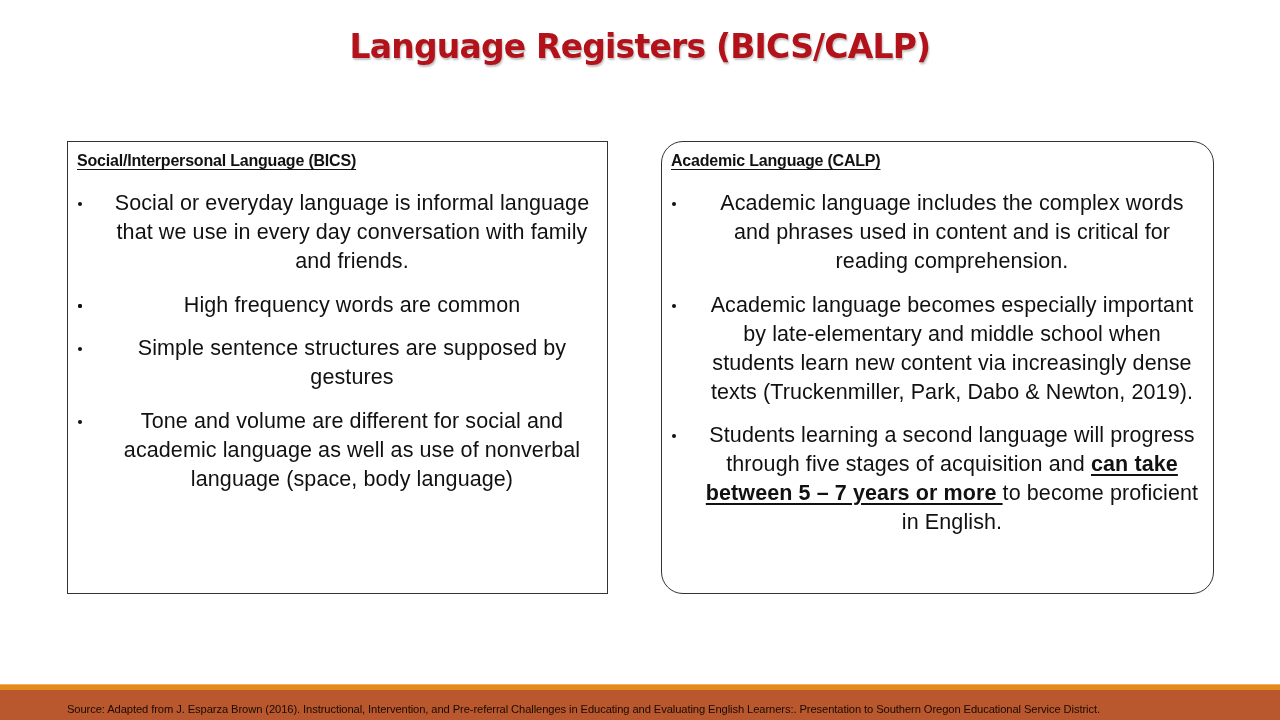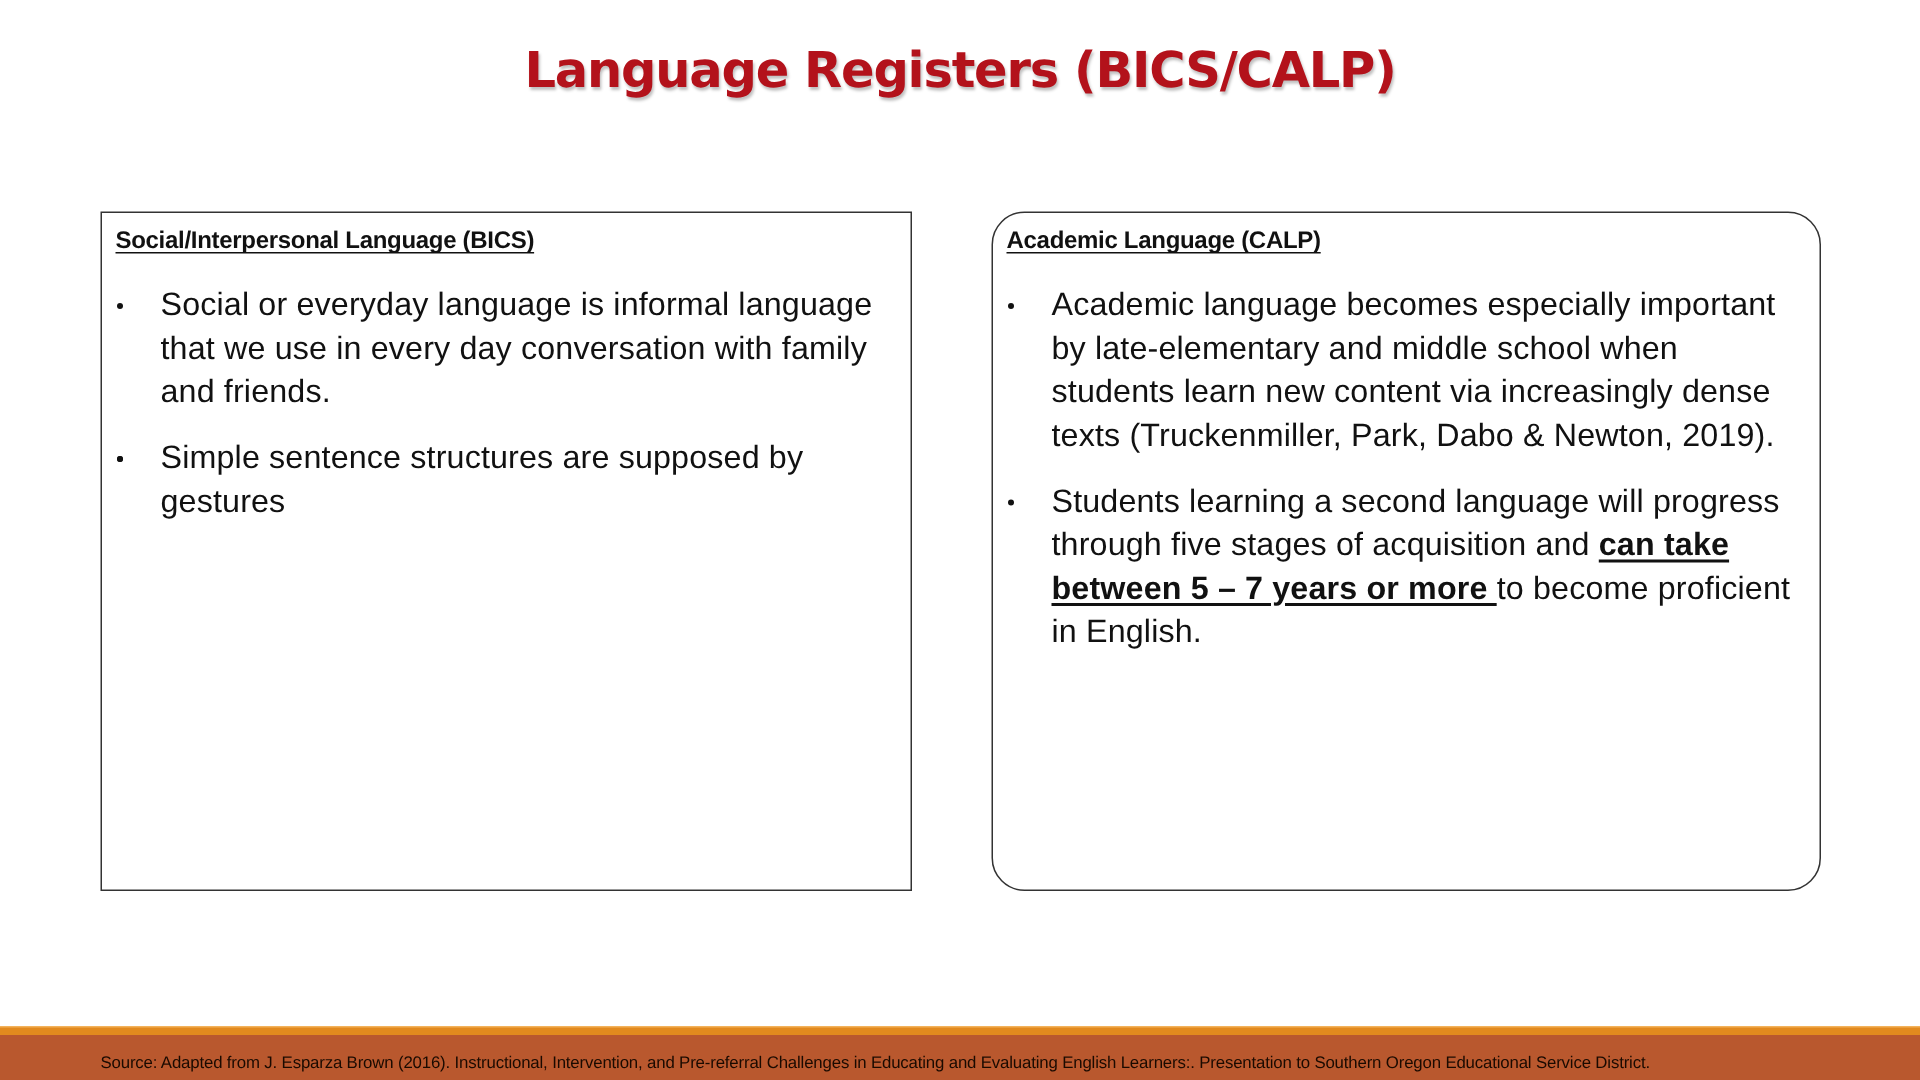--- a/index.html
+++ b/index.html
@@ -51,20 +51,21 @@
       font-size: 16px;
       line-height: 30px;
       padding-left: 9px;
       margin: 0;
       letter-spacing: -0.2px;
     }
     .bullets {
       list-style: none;
       margin: 13px 0 0 0;
       padding: 0;
+      text-align: center;
     }
     .bullet {
       position: relative;
       padding-left: 39px;
       padding-right: 10px;
       font-family: "Liberation Sans", sans-serif;
       font-size: 21.5px;
       line-height: 29px;
       margin-bottom: 14.5px;
       letter-spacing: 0.1px;
@@ -124,28 +125,40 @@
     <ul class="bullets">
       <li class="bullet">
         <span class="bullet-dot"></span>
         <span>Social or everyday language is informal language that we use in every day conversation with family and friends.</span>
       </li>
       <li class="bullet">
         <span class="bullet-dot"></span>
       </li>
       <li class="bullet">
         <span class="bullet-dot"></span>
+        <span>High frequency words are common</span>
+      </li>
+      <li class="bullet">
+        <span class="bullet-dot"></span>
         <span>Simple sentence structures are supposed by gestures</span>
+      </li>
+      <li class="bullet">
+        <span class="bullet-dot"></span>
+        <span>Tone and volume are different for social and academic language as well as use of nonverbal language (space, body language)</span>
       </li>
     </ul>
   </div>
 
   <div class="box right">
     <div class="box-heading">Academic Language (CALP)</div>
     <ul class="bullets">
+      <li class="bullet">
+        <span class="bullet-dot"></span>
+        <span>Academic language includes the complex words and phrases used in content and is critical for reading comprehension.</span>
+      </li>
       <li class="bullet">
         <span class="bullet-dot"></span>
         <span>Academic language becomes especially important by late-elementary and middle school when students learn new content via increasingly dense texts (Truckenmiller, Park, Dabo &amp; Newton, 2019).</span>
       </li>
       <li class="bullet">
         <span class="bullet-dot"></span>
         <span>Students learning a second language will progress through five stages of acquisition and </span><span class="emph">can take between 5 – 7 years or more </span><span>to become proficient in English.</span>
       </li>
     </ul>
   </div>

